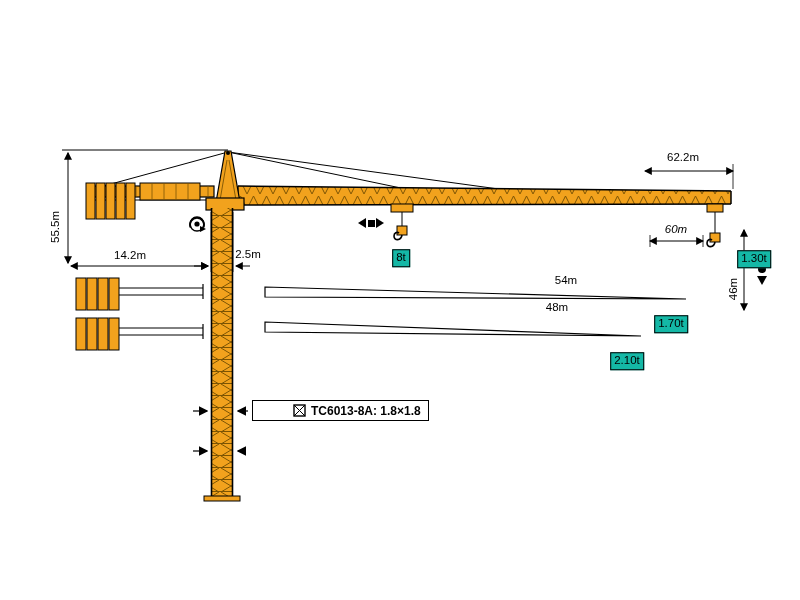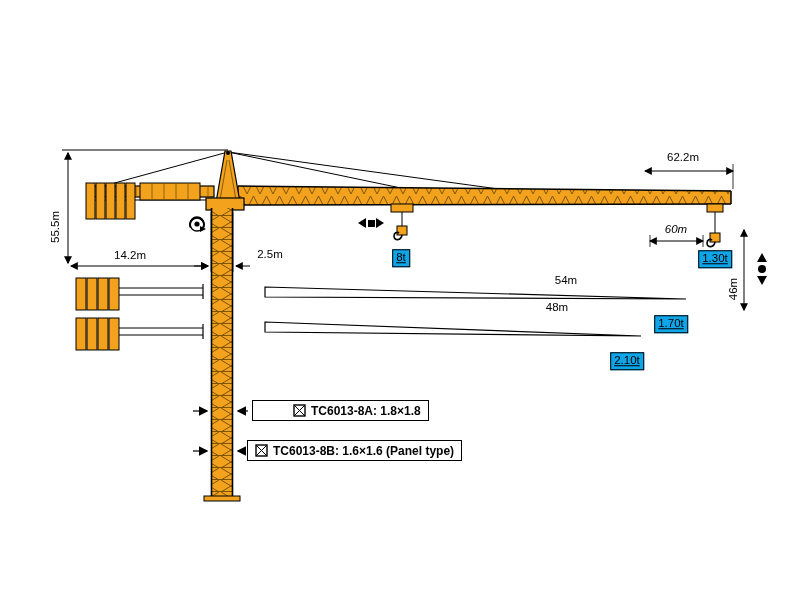--- a/index.html
+++ b/index.html
@@ -7,24 +7,23 @@
     position:relative;width:800px;height:600px;background:#ffffff;
     font-family:"Liberation Sans",sans-serif;color:#000;overflow:hidden;
   }
   svg.draw{position:absolute;left:0;top:0;}
   .lbl{
     position:absolute;font-size:11.5px;line-height:1;white-space:nowrap;
     transform:translate(-50%,-50%);
   }
   .lbl.rot{transform:translate(-50%,-50%) rotate(-90deg);}
   .vbox{
-    position:absolute;border:1.3px solid #000;background:#0ea5e9;
+    position:absolute;border:1.3px solid #000;background:#14b8a6;
     font-size:11.5px;line-height:1;white-space:nowrap;padding:2px 3px;
     transform:translate(-50%,-50%);
-    text-decoration:underline;
   }
   .mbox{
     position:absolute;border:1.6px solid #000;background:#fff;
     font-size:12px;font-weight:700;line-height:1;white-space:nowrap;
     padding:3px 7px;display:flex;align-items:center;gap:5px;
   }
   .mbox .sect{display:inline-flex;}
 </style>
 </head>
 <body>
@@ -213,44 +212,35 @@
     </g>
     <g>
       <line x1="193" y1="451" x2="207" y2="451" stroke="#000" stroke-width="1.2" marker-end="url(#arr)"></line>
       <line x1="243" y1="451" x2="238" y2="451" stroke="#000" stroke-width="1.2" marker-end="url(#arr)"></line>
     </g>
   </svg>
 
   <div class="lbl" style="left:683px;top:158px;">62.2m</div>
   <div class="lbl rot" style="left:56px;top:227px;">55.5m</div>
   <div class="lbl" style="left:130px;top:256px;">14.2m</div>
-  <div class="lbl" style="left:248px;top:255px;margin-left:22px;">2.5m</div>
+  <div class="lbl" style="left:248px;top:255px;">2.5m</div>
   <div class="lbl" style="left:676px;top:230px;font-style:italic;">60m</div>
   <div class="lbl rot" style="left:734px;top:289px;">46m</div>
   <div class="lbl" style="left:566px;top:281px;">54m</div>
   <div class="lbl" style="left:557px;top:308px;">48m</div>
 
   <div class="vbox" style="left:401px;top:258px;">8t</div>
-  <div class="vbox" style="left:715px;top:259px;">1.30t</div>
+  <div class="vbox" style="left:754px;top:259px;">1.30t</div>
   <div class="vbox" style="left:671px;top:324px;">1.70t</div>
   <div class="vbox" style="left:627px;top:361px;">2.10t</div>
 
   <div class="mbox" style="left:252px;top:400px;padding-left:40px;">
     <span class="sect">
       <svg width="13" height="13" viewBox="0 0 13 13">
         <rect x="1" y="1" width="11" height="11" fill="#fff" stroke="#000" stroke-width="1.4"></rect>
         <path d="M1,1 L12,12 M12,1 L1,12" stroke="#000" stroke-width="1"></path>
       </svg>
     </span>
     <span>TC6013-8A: 1.8×1.8</span>
   </div>
 
-  <div class="mbox" style="left:247px;top:440px;">
-    <span class="sect">
-      <svg width="13" height="13" viewBox="0 0 13 13">
-        <rect x="1" y="1" width="11" height="11" fill="#fff" stroke="#000" stroke-width="1.4"></rect>
-        <path d="M1,1 L12,12 M12,1 L1,12" stroke="#000" stroke-width="1"></path>
-      </svg>
-    </span>
-    <span>TC6013-8B: 1.6×1.6 (Panel type)</span>
-  </div>
 
 </div>
 
 </body></html>

